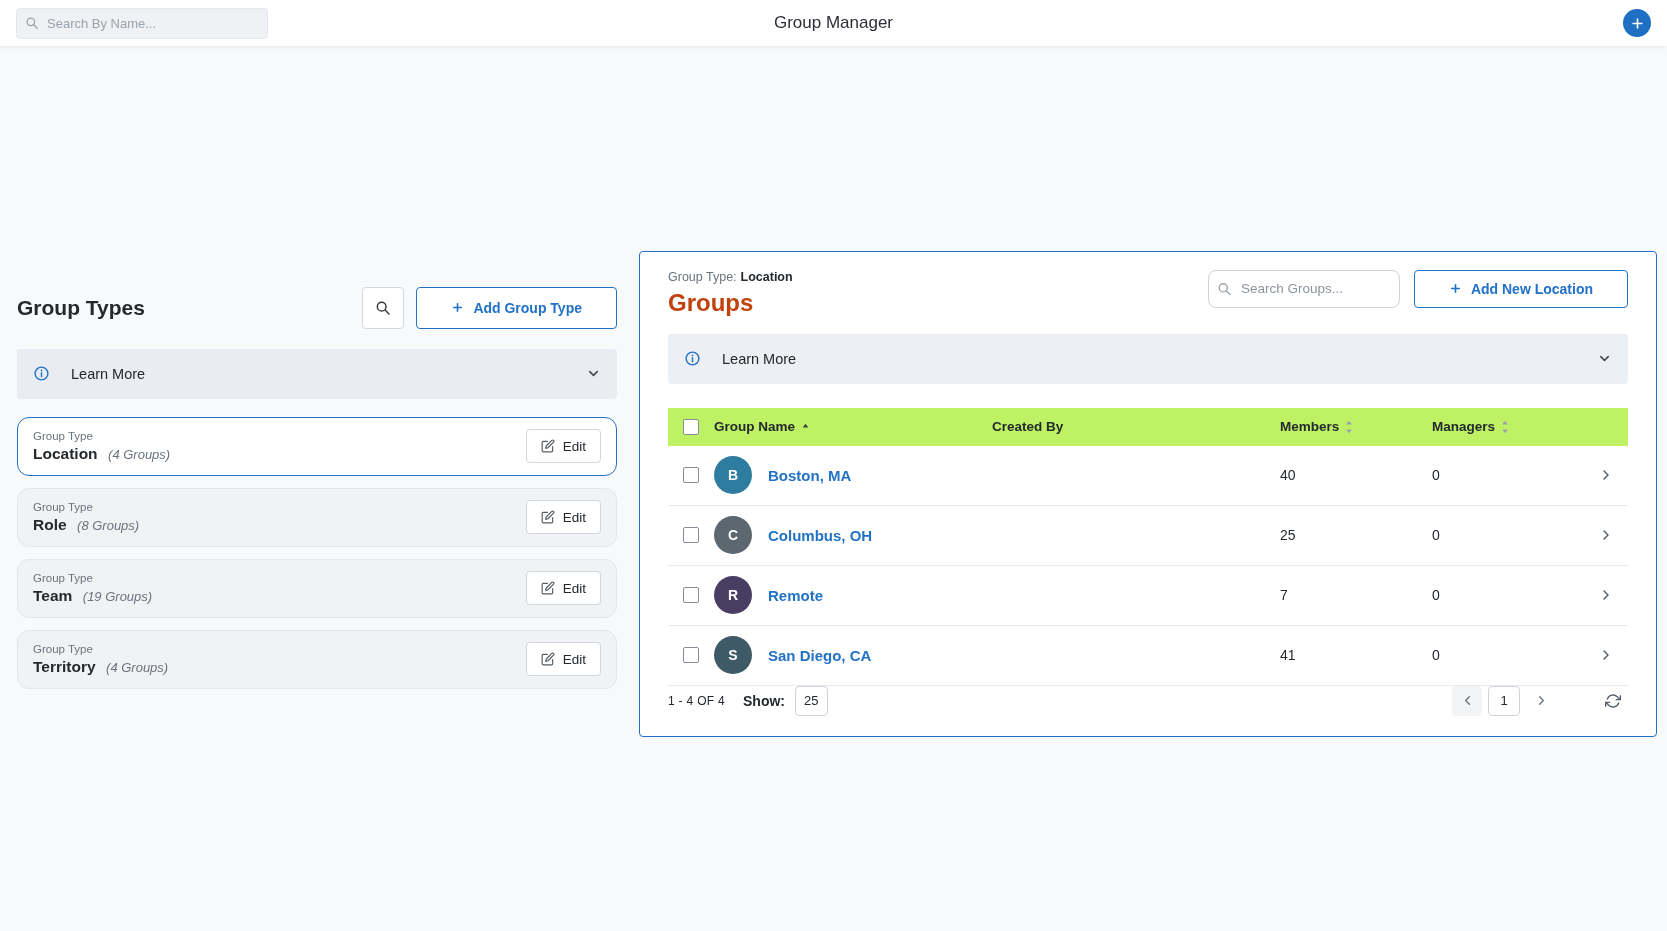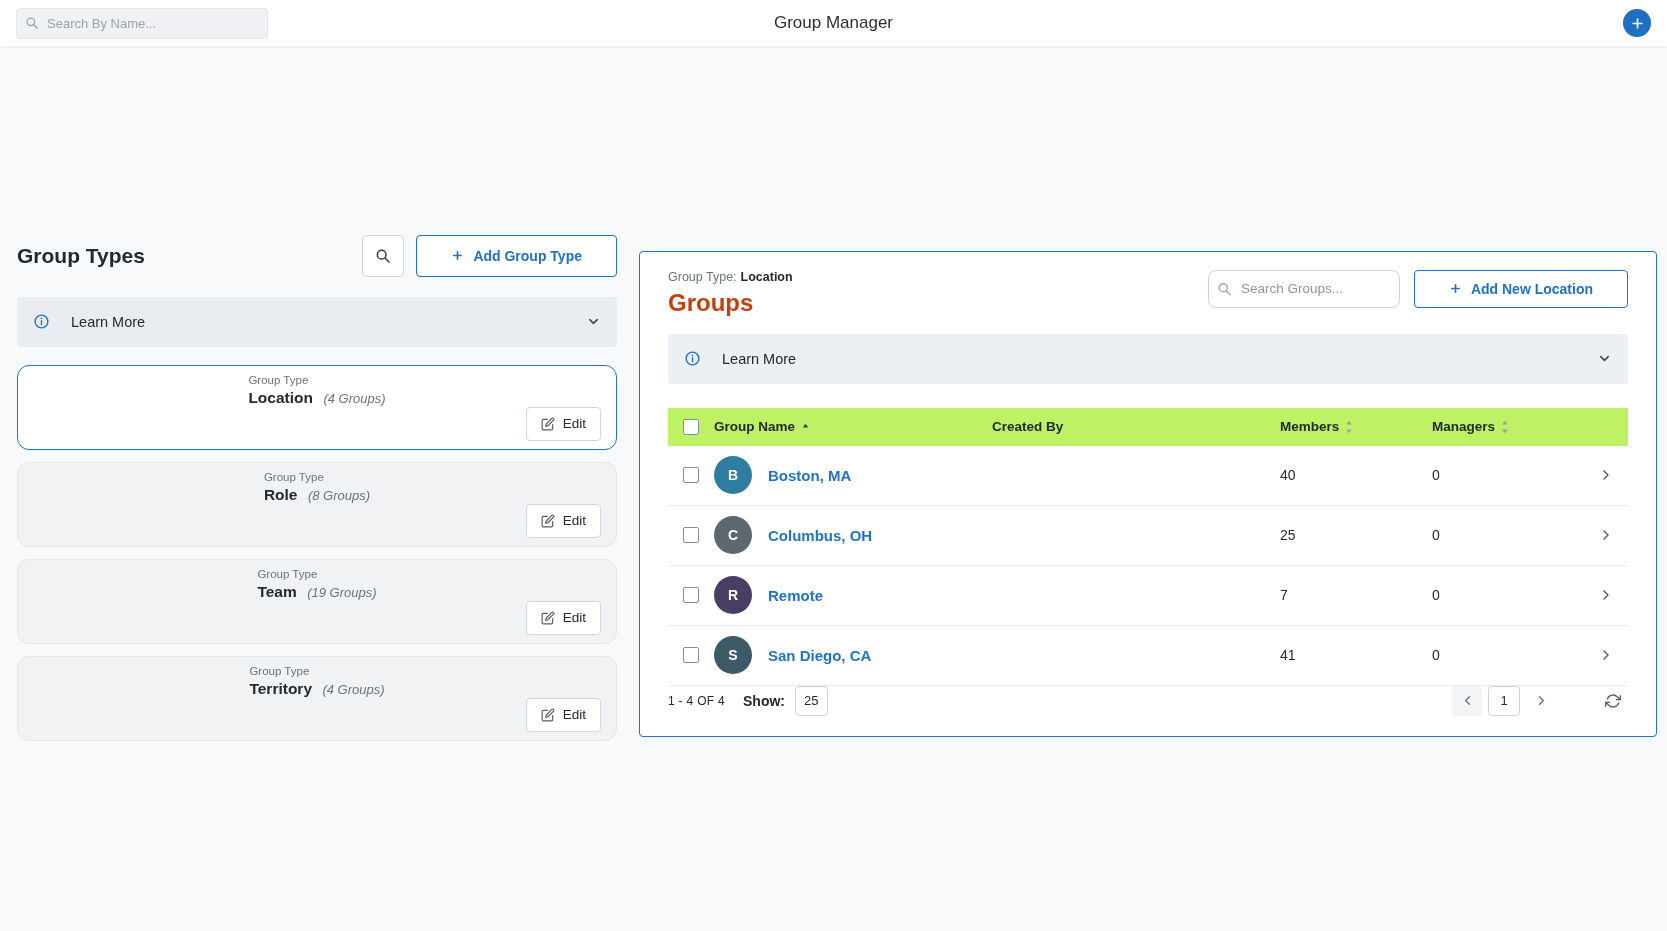--- a/index.html
+++ b/index.html
@@ -135,21 +135,20 @@
   .gt-card {
     display: flex;
     align-items: center;
     min-height: 59px;
     background: #f0f2f4;
     border: 1px solid #e3e6ea;
     border-radius: 12px;
     padding: 8px 15px;
     margin-bottom: 12px;
     cursor: pointer;
-    flex-direction: column;
   }
   .gt-card.selected {
     background: #ffffff;
     border: 1px solid #2271c8;
   }
   .gt-label { font-size: 11.5px; color: #6a737d; margin-bottom: 3px; }
   .gt-name { font-size: 15.5px; font-weight: 700; color: #24292e; }
   .gt-count { font-size: 13px; font-style: italic; color: #6a737d; margin-left: 6px; }
   .edit-btn {
     margin-left: auto;

